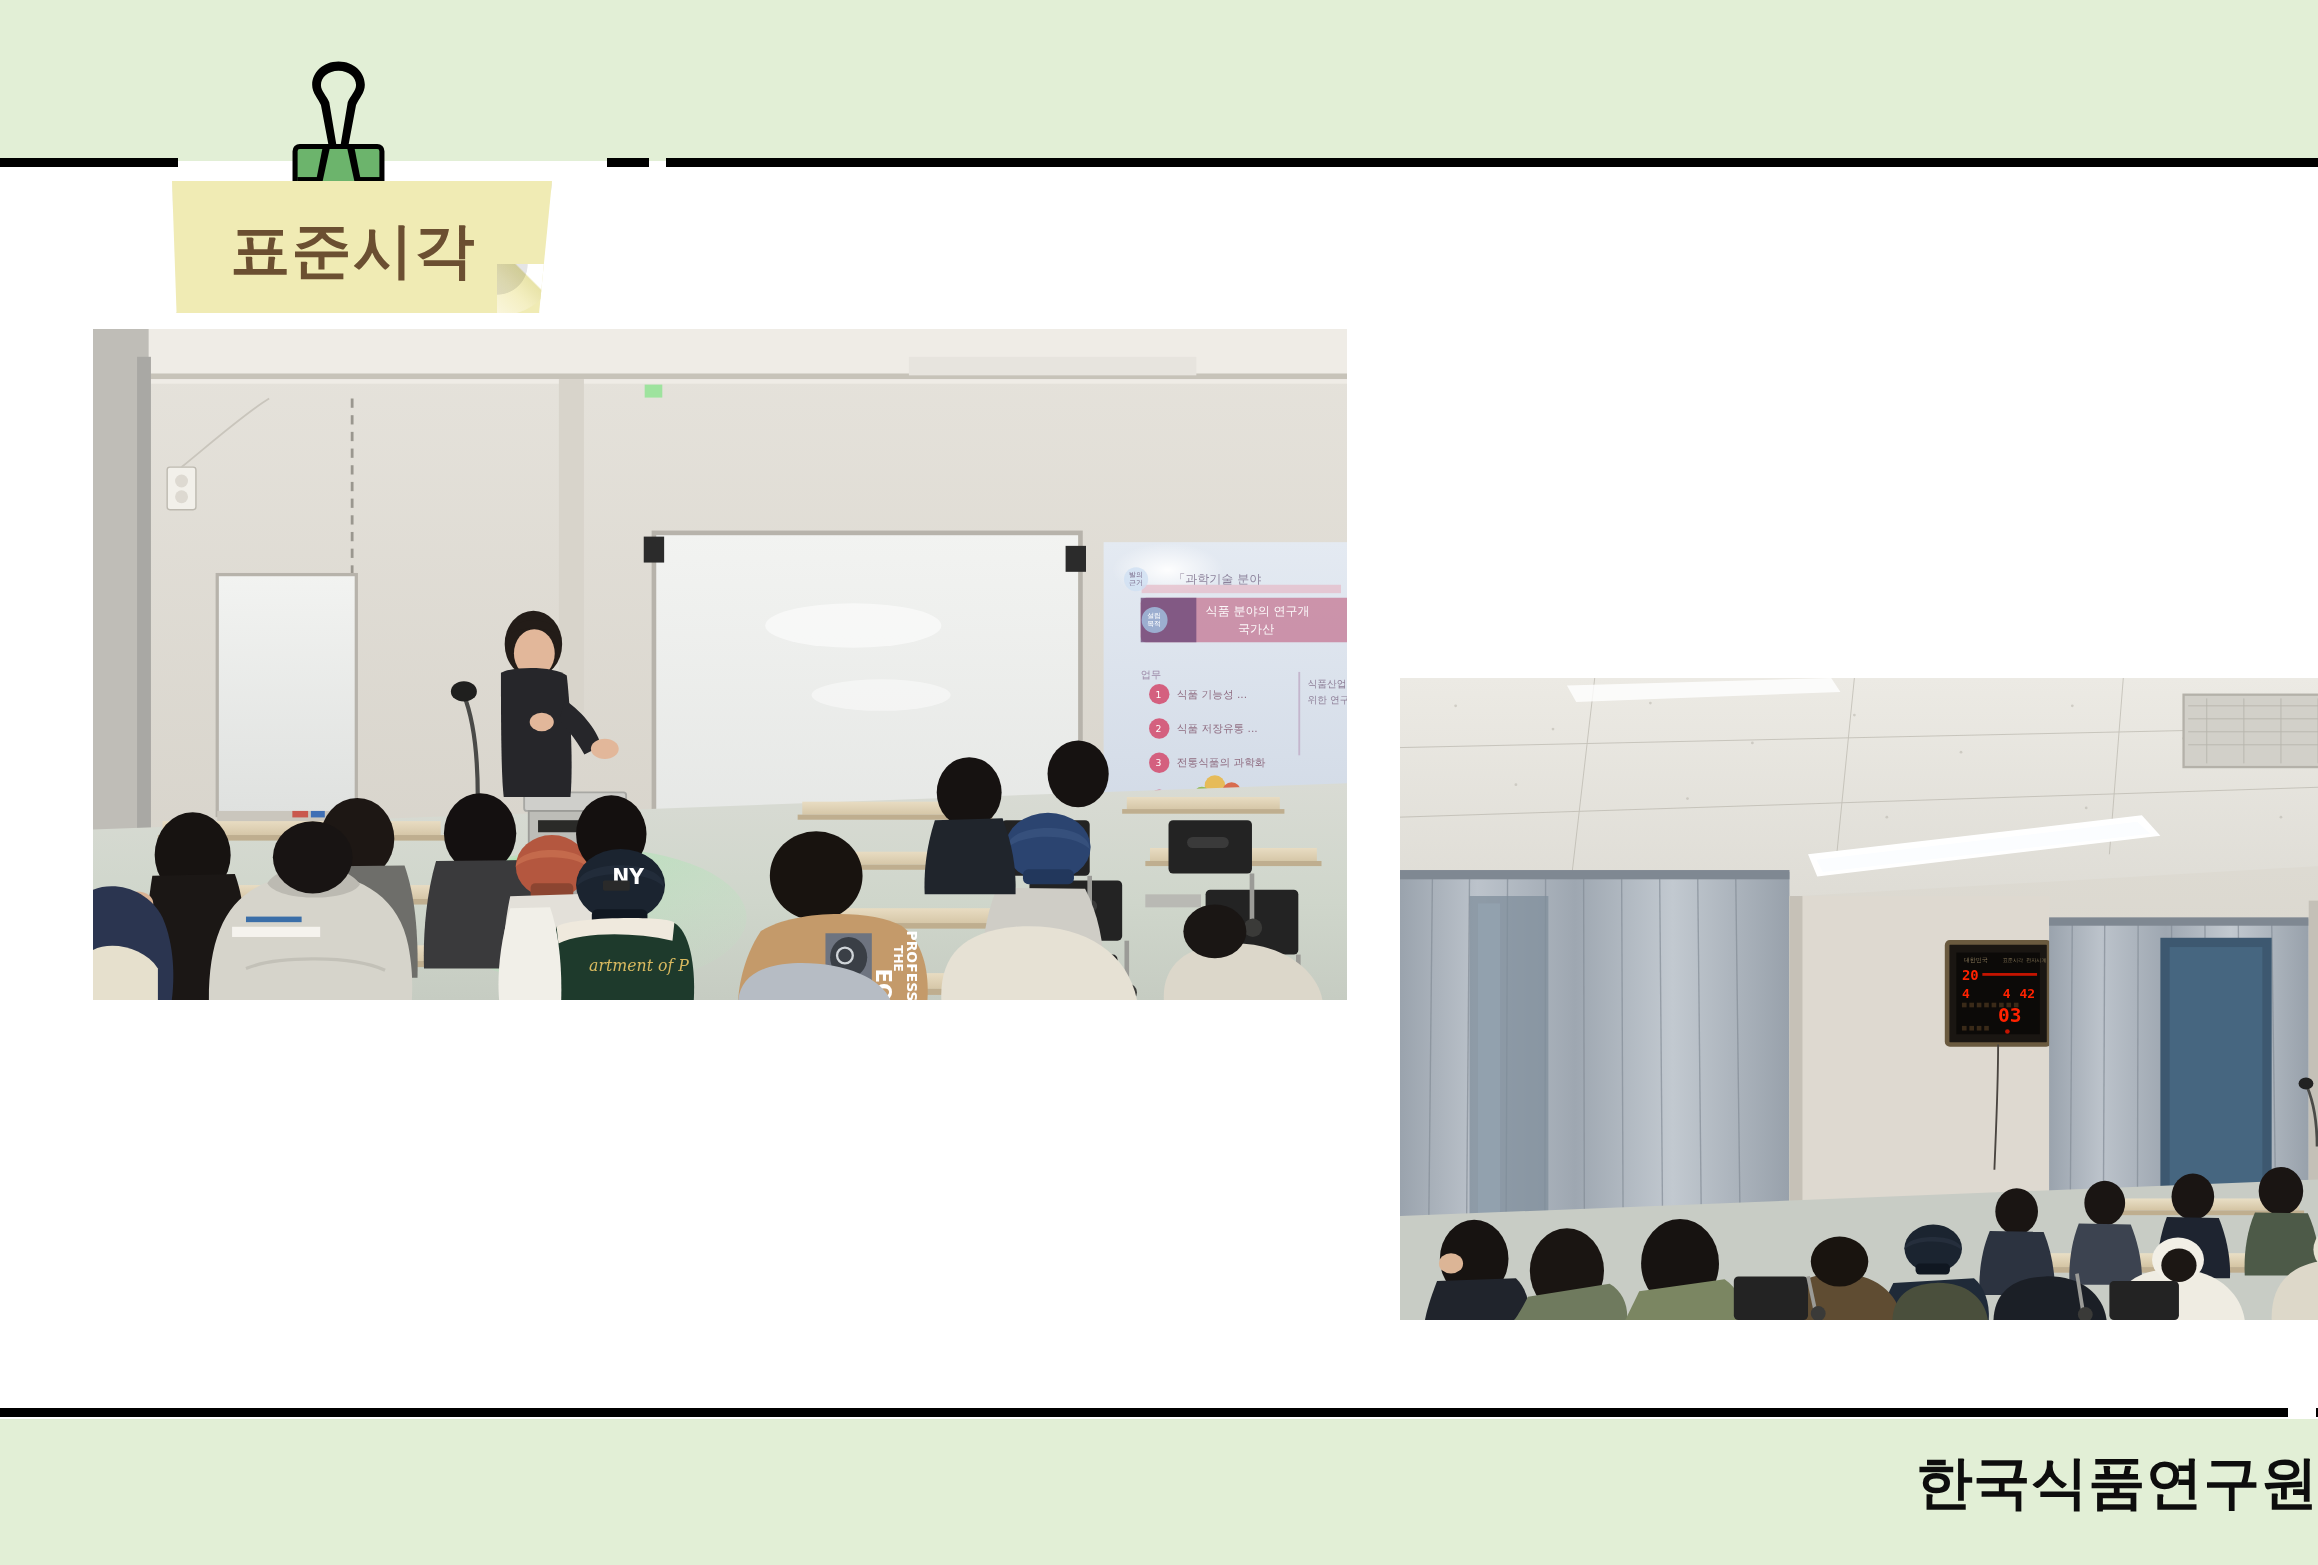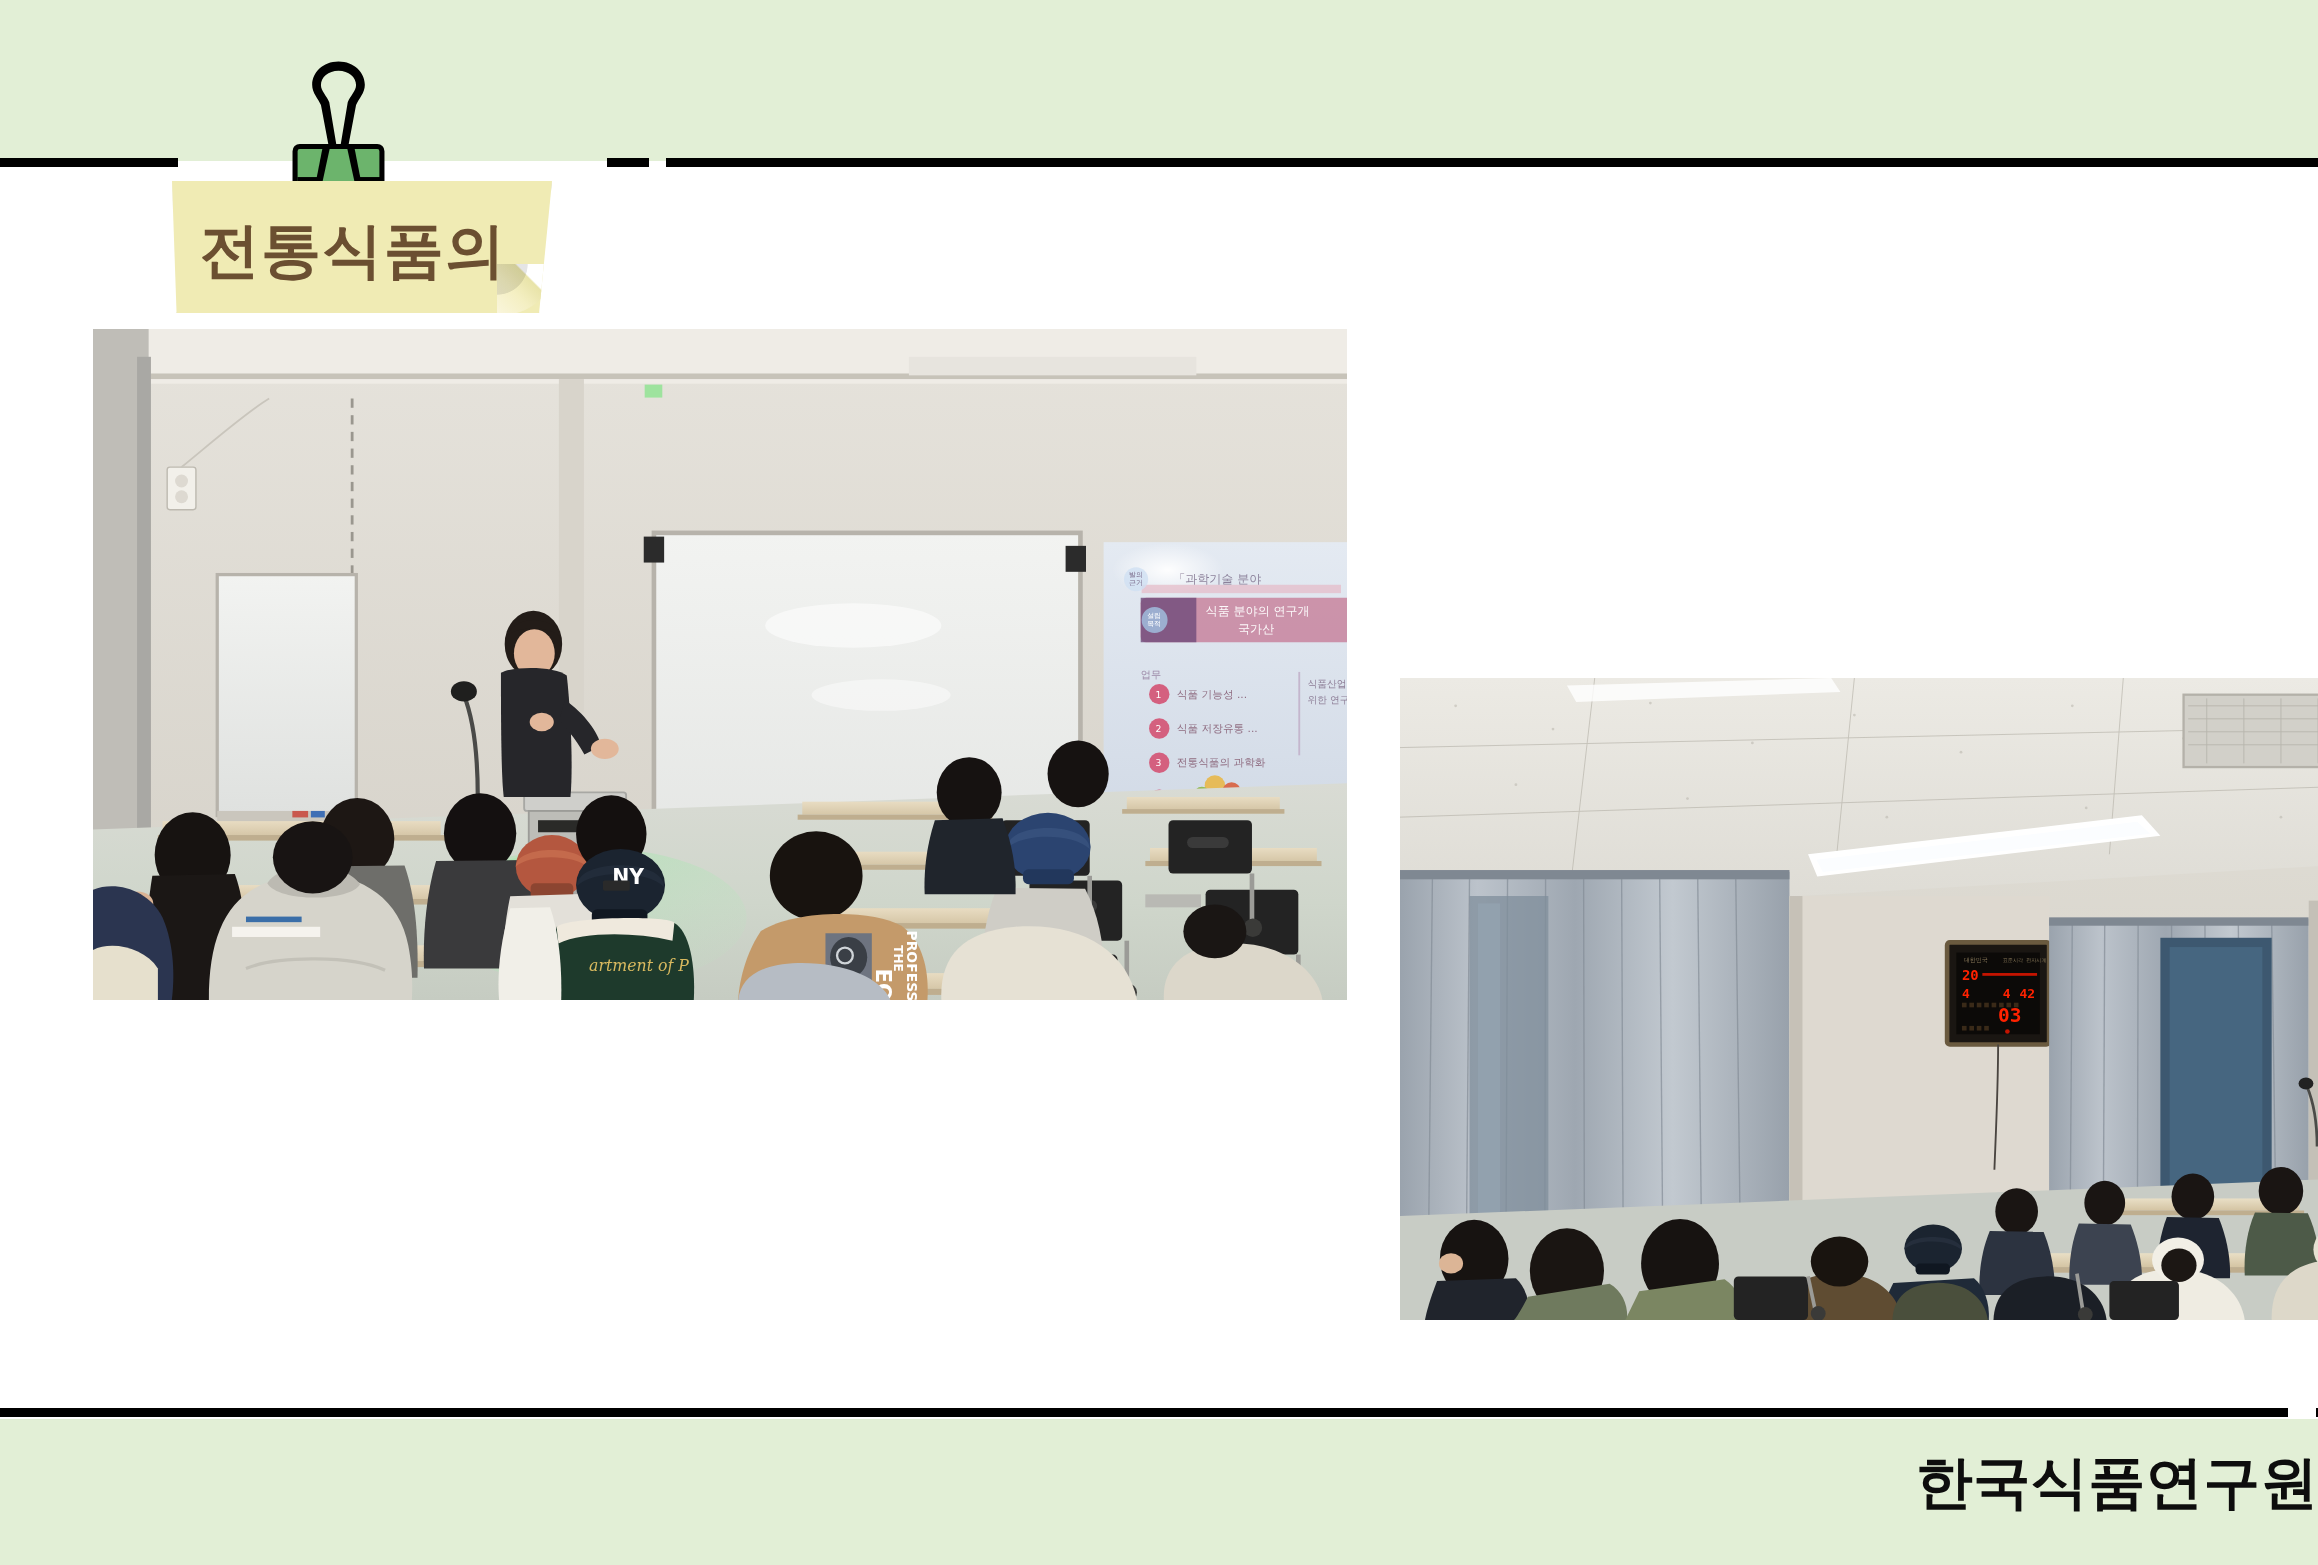--- a/index.html
+++ b/index.html
@@ -92,21 +92,21 @@
       <path d="M96 196 L78 288 L92 288 L112 196 Z" fill="#000000"></path>
       <path d="M164 196 L182 288 L168 288 L148 196 Z" fill="#000000"></path>
 
       <rect x="41" y="262" width="45" height="9" fill="#000000"></rect>
       <rect x="176" y="262" width="44" height="9" fill="#000000"></rect>
       <rect x="98" y="272" width="66" height="9" fill="#000000"></rect>
     </svg>
   </div>
 
   <div class="sticky">
-    <div class="sticky-label">전통식품의</div>
+    <div class="sticky-label">표준시각</div>
     <div class="sticky-curl"></div>
   </div>
 
   <div class="photo photo-left">
     <svg viewBox="0 0 2705 1448" preserveAspectRatio="none" xmlns="http://www.w3.org/2000/svg">
       <defs>
         <linearGradient id="Lwall" x1="0" y1="0" x2="0" y2="1">
           <stop offset="0%" stop-color="#e6e3dc"></stop>
             <stop offset="100%" stop-color="#d4d0c7"></stop>
         </linearGradient>

